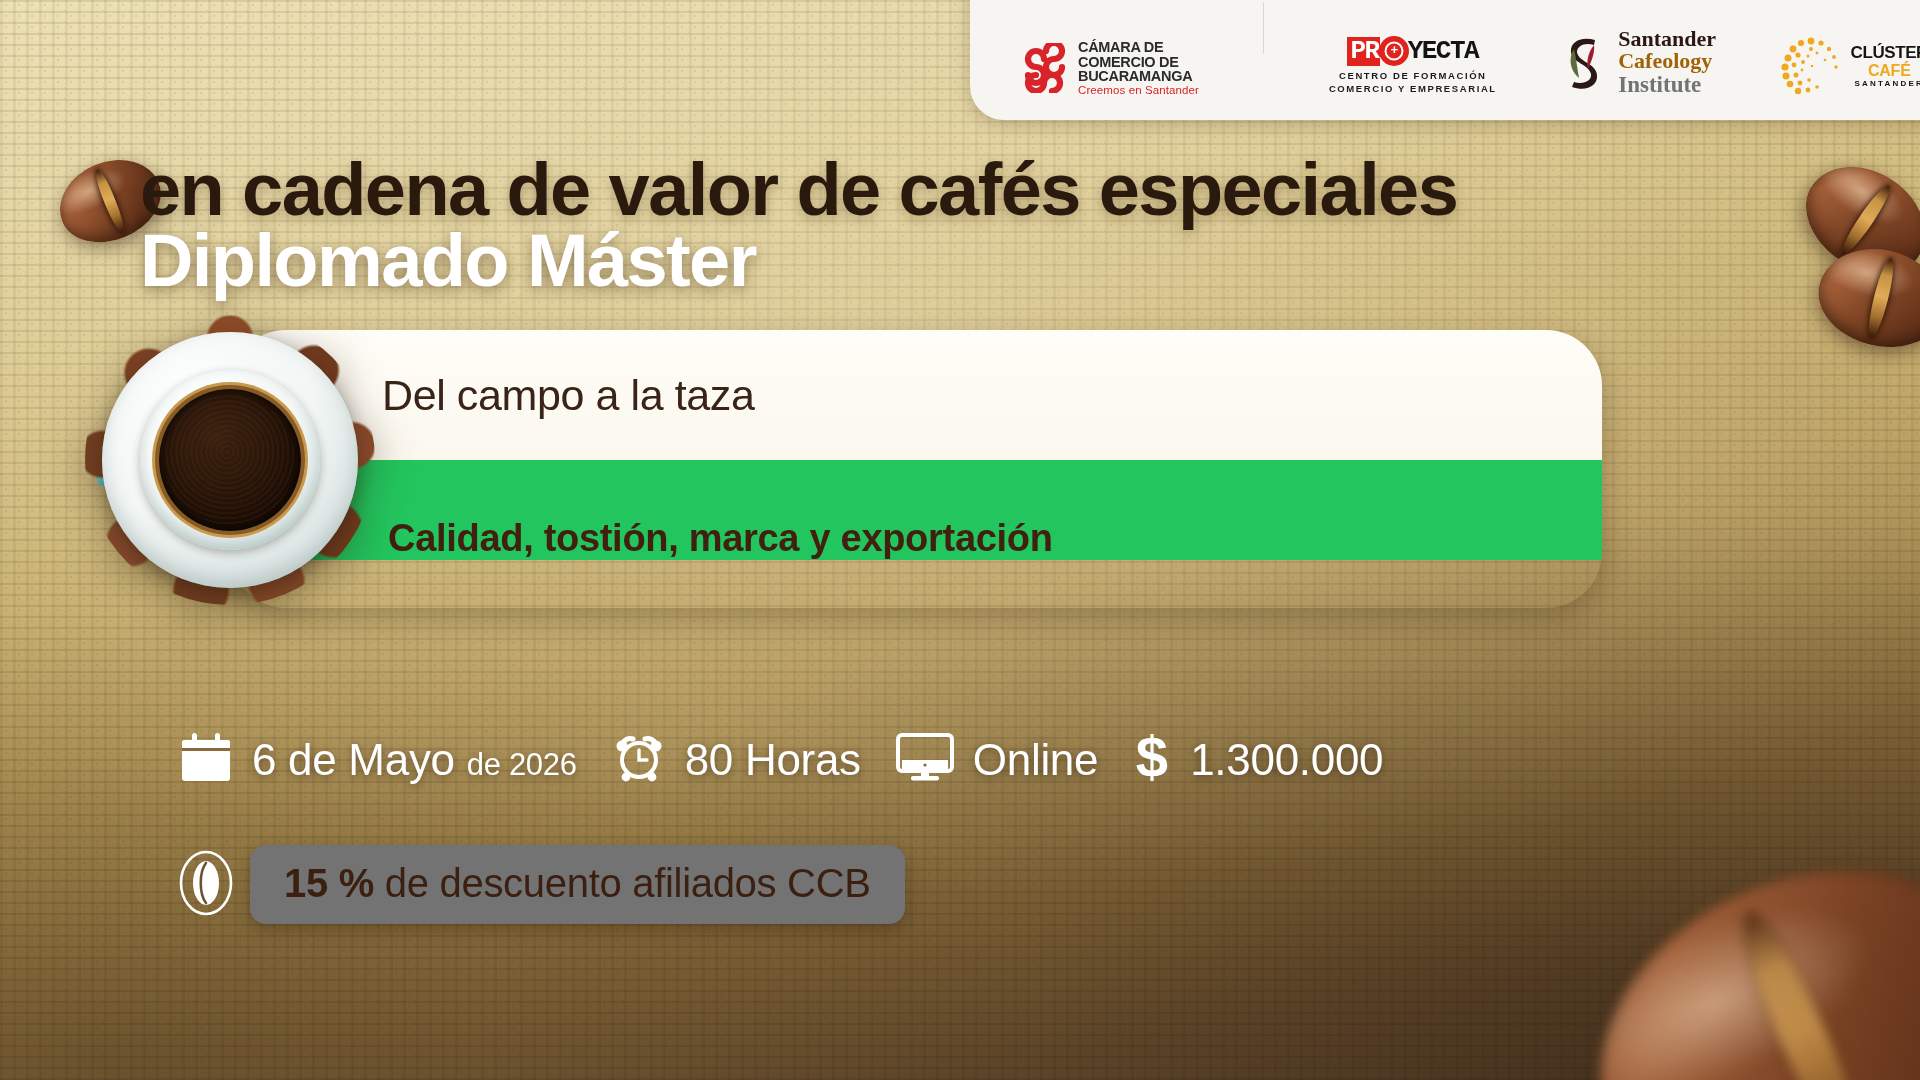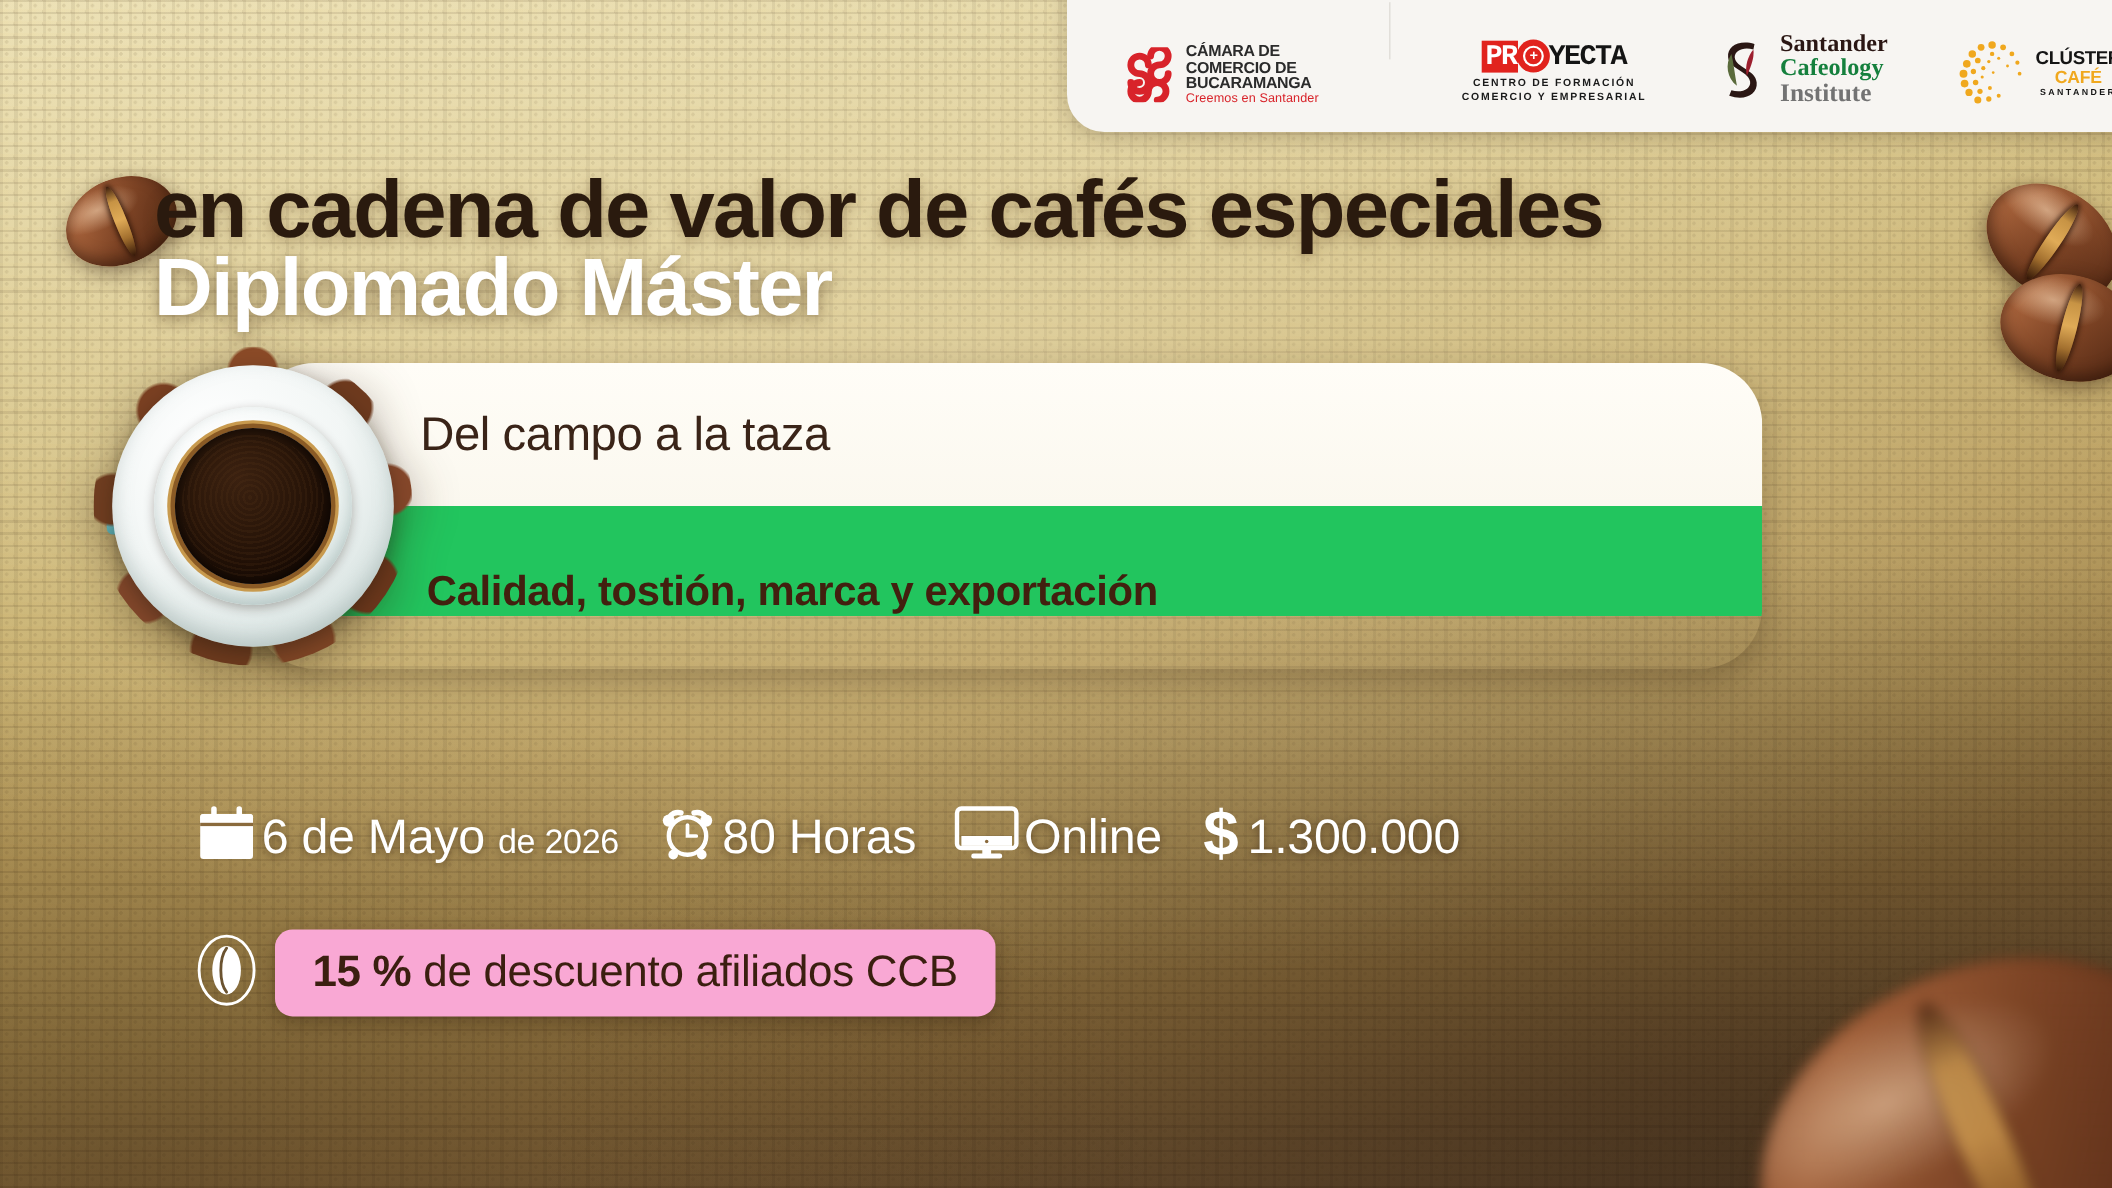--- a/index.html
+++ b/index.html
@@ -194,21 +194,21 @@
   }
 
   
   #logo-cafeology { gap:9px; }
   .caf-mark { width:48px; height:62px; flex:0 0 auto; }
   .caf-text {
     font-family:"Liberation Serif", serif;
     line-height:1.02;
   }
   .caf-l1 { display:block; font-size:22px; font-weight:bold; color:#2b1714; }
-  .caf-l2 { display:block; font-size:22px; font-weight:bold; color:#15803d; }
+  .caf-l2 { display:block; font-size:22px; font-weight:bold; color:#a16207; }
   .caf-l3 { display:block; font-size:23px; font-weight:bold; color:#737373; }
 
   
   #logo-cluster { gap:10px; }
   .clu-mark { width:60px; height:60px; flex:0 0 auto; }
   .clu-text { line-height:1.08; text-align:center; }
   .clu-l1 {
     display:block; font-size:17px; font-weight:bold;
     color:#151515; letter-spacing:-.4px;
   }
@@ -344,21 +344,21 @@
   
   #meta-row {
     position:absolute;
     left:178px; top:728px;
     display:flex; align-items:center;
     gap:0;
     z-index:10;
   }
   .meta-item {
     display:flex; align-items:center;
-    gap:4px;
+    gap:18px;
     margin-right:34px;
   }
   .meta-text {
     color:#ffffff;
     font-size:44px;
     letter-spacing:-.3px;
     text-shadow:0 2px 8px rgba(40,22,8,.5);
     white-space:nowrap;
   }
   .meta-text .small { font-size:31px; }
@@ -367,21 +367,21 @@
   
   #discount-row {
     position:absolute;
     left:178px; top:845px;
     display:flex; align-items:center;
     gap:16px;
     z-index:10;
   }
   #discount-bean-icon { flex:0 0 auto; display:block; }
   #discount-badge {
-    background:#f9a8d4;
+    background:#737373;
     border-radius:16px;
     padding:16px 34px 18px 34px;
     box-shadow:0 6px 16px rgba(40,22,8,.3);
     white-space:nowrap;
   }
   #discount-text {
     font-size:40px;
     color:#3b1f10;
     letter-spacing:-.3px;
   }

